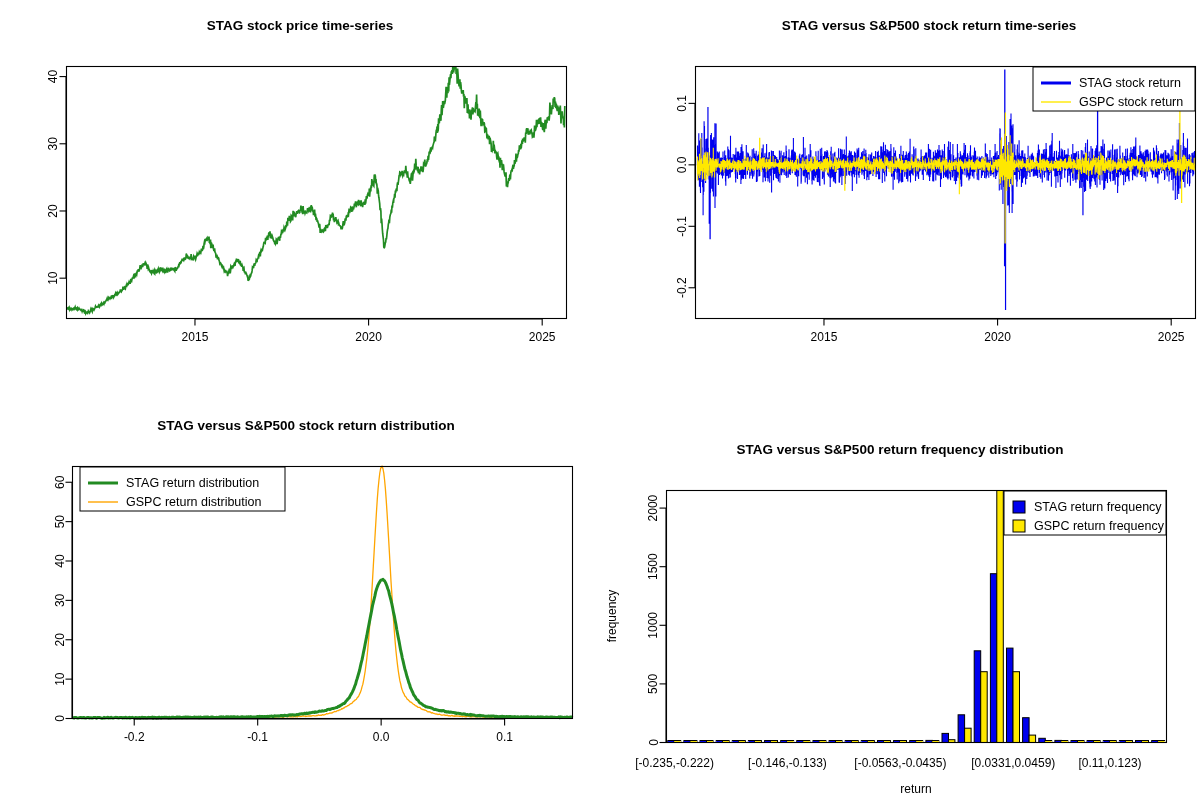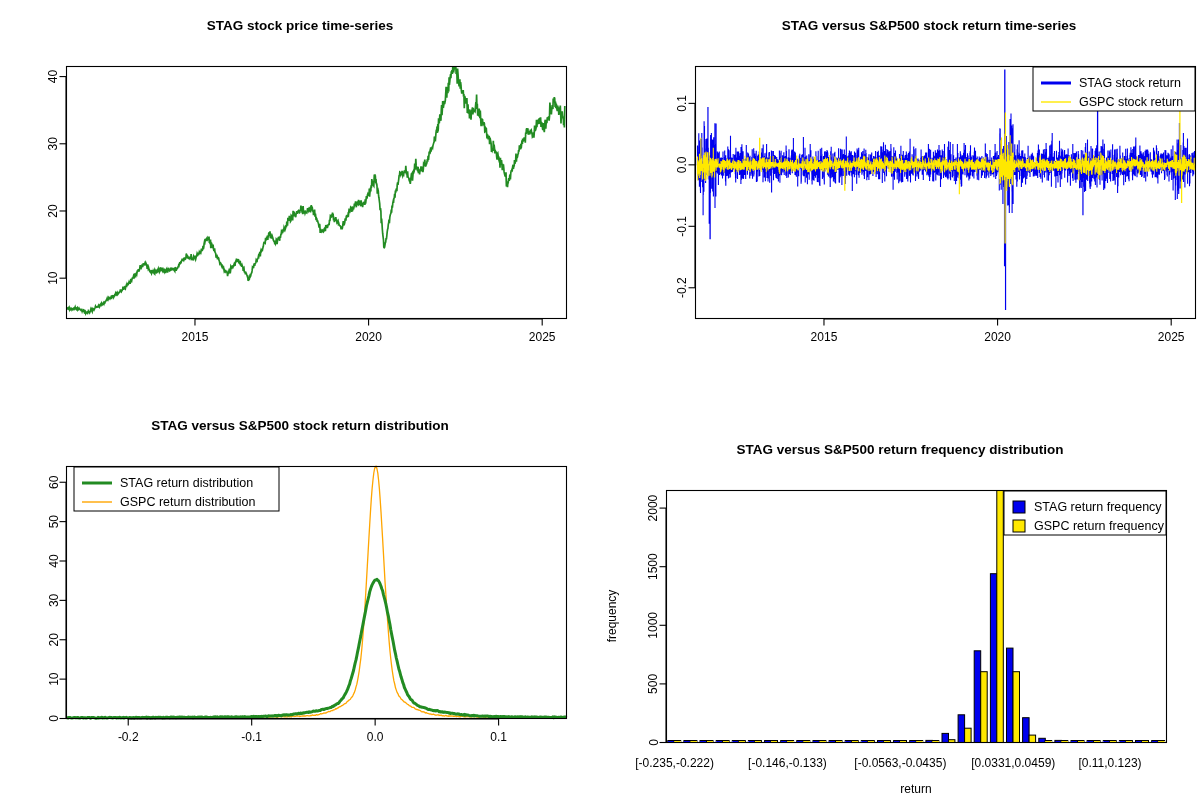--- a/index.html
+++ b/index.html
@@ -1,19 +1,19 @@
 <!DOCTYPE html>
 <html><head>
 <meta charset="utf-8">
 <style>
   html,body{margin:0;padding:0;background:#ffffff;}
   body{width:1200px;height:800px;overflow:hidden;font-family:"Liberation Sans",sans-serif;}
   #root{position:relative;width:1200px;height:652px;}
   .panel{position:absolute;width:600px;height:400px;}
-  .p1{left:0;top:0}.p2{left:629px;top:0}.p3{left:0;top:400px}.p4{left:600px;top:424px}
+  .p1{left:0;top:0}.p2{left:629px;top:0}.p3{left:6px;top:400px}.p4{left:600px;top:424px}
   svg{display:block}
   .ttl{font-weight:bold;font-size:13.5px;fill:#000;font-family:"Liberation Sans",sans-serif;}
   .tick{font-size:12px;fill:#000;font-family:"Liberation Sans",sans-serif;}
   .axlab{font-size:12px;fill:#000;font-family:"Liberation Sans",sans-serif;}
   .leg{font-size:12.5px;fill:#000;font-family:"Liberation Sans",sans-serif;}
   .frame{fill:none;stroke:#000;stroke-width:1.1;}
   .axline{stroke:#000;stroke-width:1.1;fill:none;}
 </style>
 </head>
 <body>

